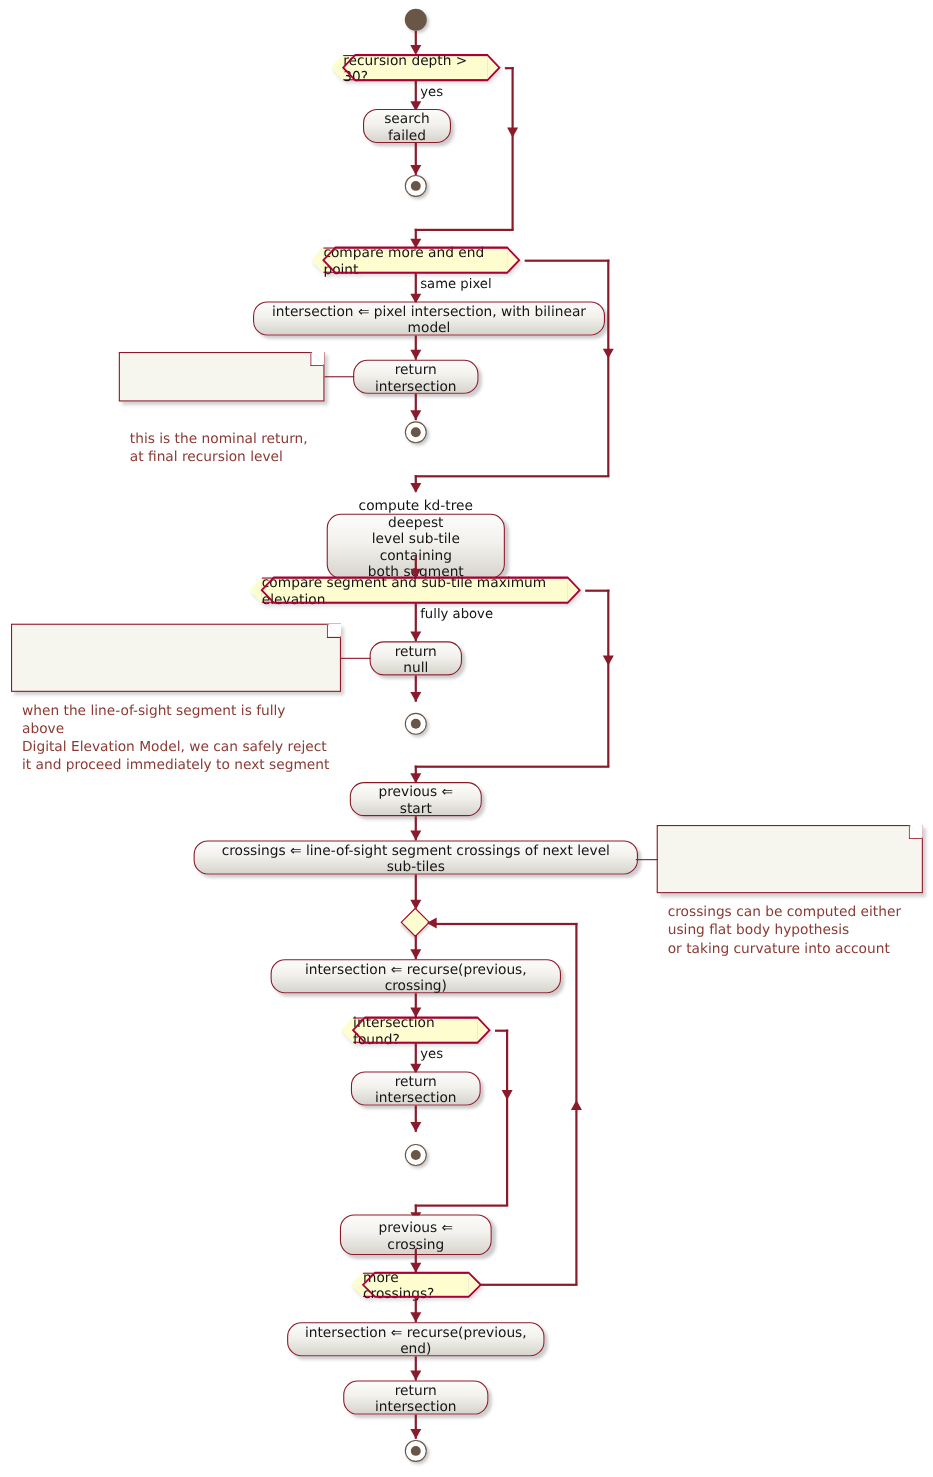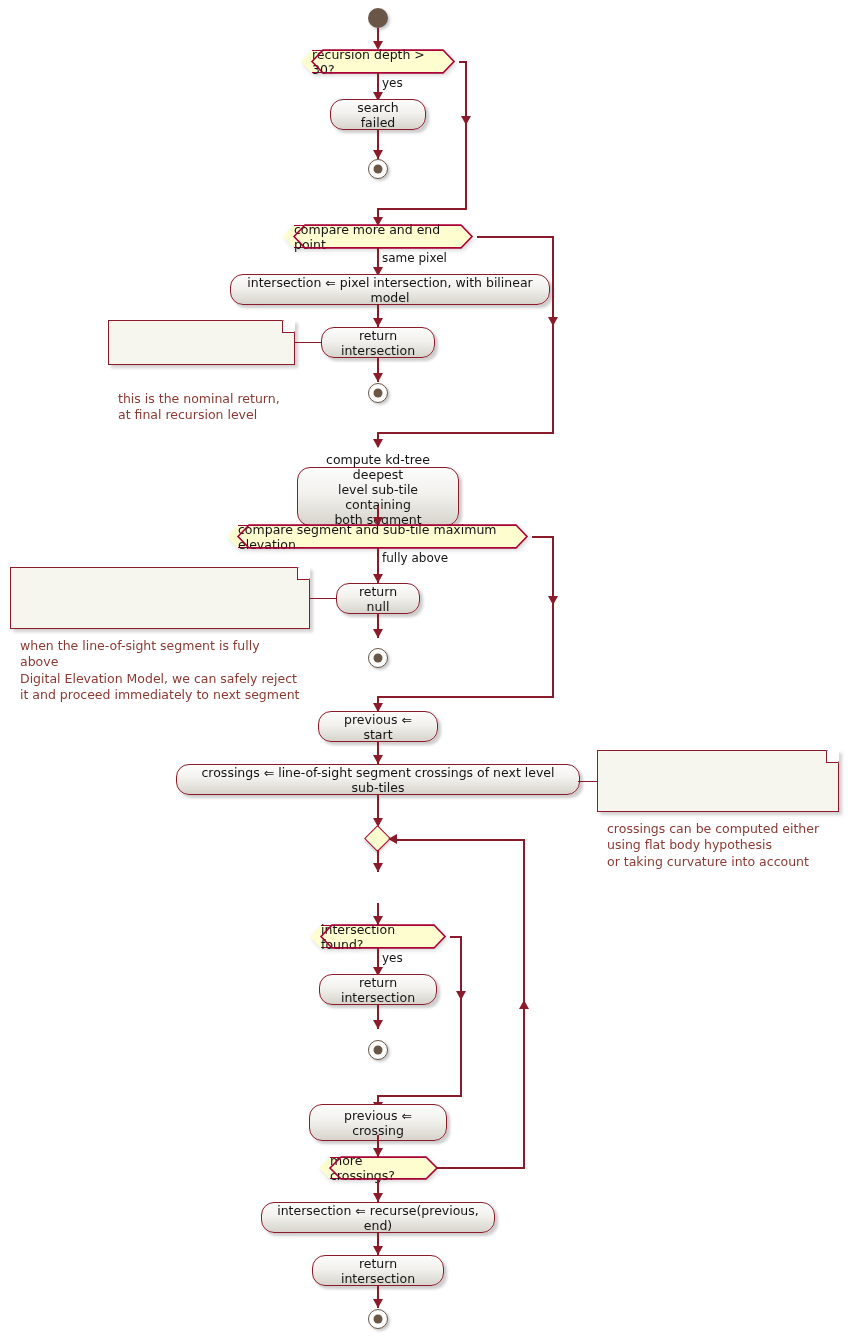--- a/index.html
+++ b/index.html
@@ -194,21 +194,21 @@
   </div>
 
   <svg style="position:absolute; left:295px; top:46px; width:170px; height:32px; overflow:visible;">
     <polygon points="17,15.5 28,4 148,4 159,15.5 148,27 28,27" fill="none" stroke="#A80036" stroke-width="1.6"></polygon>
   </svg>
 
   <div class="edge-label" style="left:382px; top:76px;">yes</div>
   <div class="ln v" style="left:377px; top:73px; height:27px;"></div>
   <div class="arrowhead down" style="left:373px; top:92px;"></div>
 
-  <div class="node activity" style="left:330px; top:99px; width:96px; height:31px;">
+  <div class="node activity" style="left:330px; top:99px; width:80px; height:31px;">
     <span>search failed</span>
   </div>
   <div class="ln v" style="left:377px; top:130px; height:29px;"></div>
   <div class="arrowhead down" style="left:373px; top:150px;"></div>
   <div class="node end-node" style="left:368px; top:159px;"></div>
 
   <div class="ln h" style="left:459px; top:61px; width:8px;"></div>
   <div class="ln v" style="left:465px; top:61px; height:148px;"></div>
   <div class="arrowhead down" style="left:461px; top:116px;"></div>
   <div class="ln h" style="left:377px; top:208px; width:90px;"></div>
@@ -319,20 +319,23 @@
   </div>
   <div class="note-tail" style="left:578px; top:781px; width:20px;"></div>
 
   <div class="ln v" style="left:377px; top:795px; height:35px;"></div>
   <div class="arrowhead down" style="left:373px; top:818px;"></div>
 
   <div class="node diamond" style="left:368px; top:829px;"></div>
   <div class="ln v" style="left:377px; top:850px; height:22px;"></div>
   <div class="arrowhead down" style="left:373px; top:863px;"></div>
 
+  <div class="node activity" style="left:246px; top:872px; width:264px; height:31px;">
+    <span>intersection ⇐ recurse(previous, crossing)</span>
+  </div>
   <div class="ln v" style="left:377px; top:903px; height:22px;"></div>
   <div class="arrowhead down" style="left:373px; top:916px;"></div>
 
   <div class="node decision" style="left:321px; top:925px; width:113px; height:23px;">
     <div class="hx-l"></div>
     <div class="hx-r"></div>
     <span>intersection found?</span>
   </div>
   <svg style="position:absolute; left:304px; top:921px; width:155px; height:32px; overflow:visible;">
     <polygon points="17,15.5 28,4 130,4 141,15.5 130,27 28,27" fill="none" stroke="#A80036" stroke-width="1.6"></polygon>

